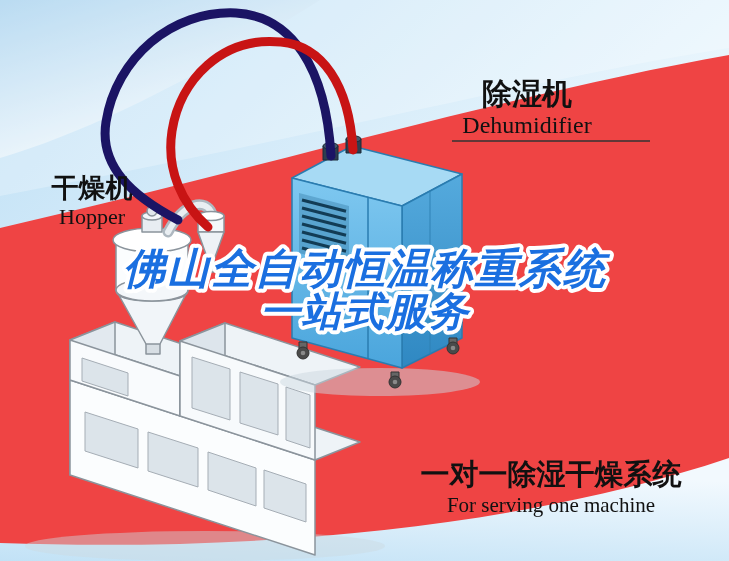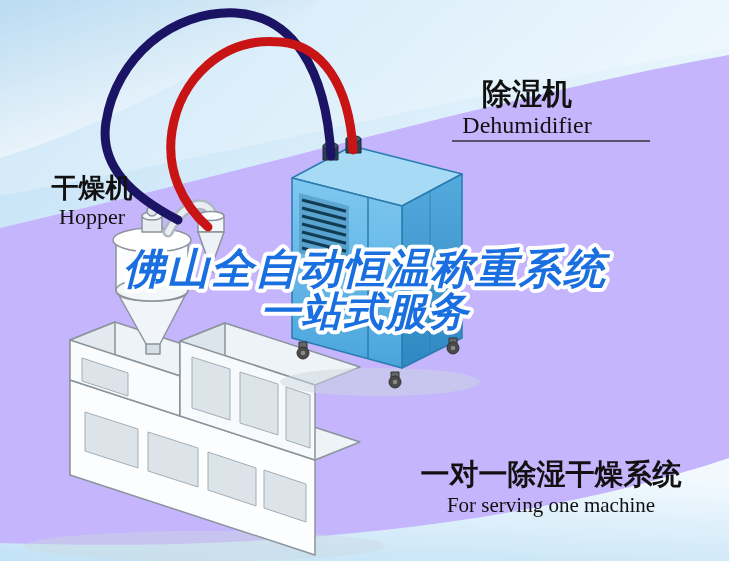--- a/index.html
+++ b/index.html
@@ -1,20 +1,20 @@
 <!DOCTYPE html>
 <html><head>
 <meta charset="utf-8">
 <style>
   html,body{margin:0;padding:0;background:#ffffff;}
   .canvas{
     position:relative;
     width:729px;height:561px;
     overflow:hidden;
-    background:#c4b5fd;
+    background:#ef4444;
     font-family:"DejaVu Sans",sans-serif;
   }
   svg{display:block;}
   .zh-label{
     font-family:"DejaVu Sans",sans-serif;
     font-weight:bold;
     fill:#111111;
   }
   .en-label{
     font-family:"Liberation Serif",serif;

